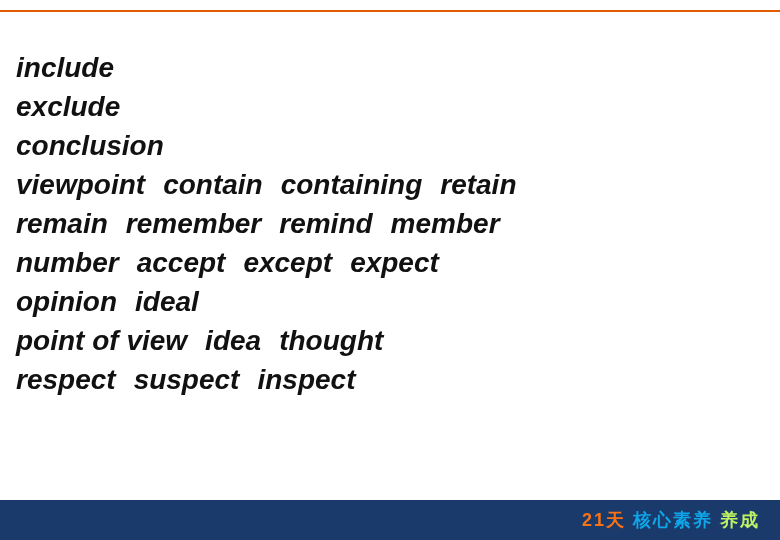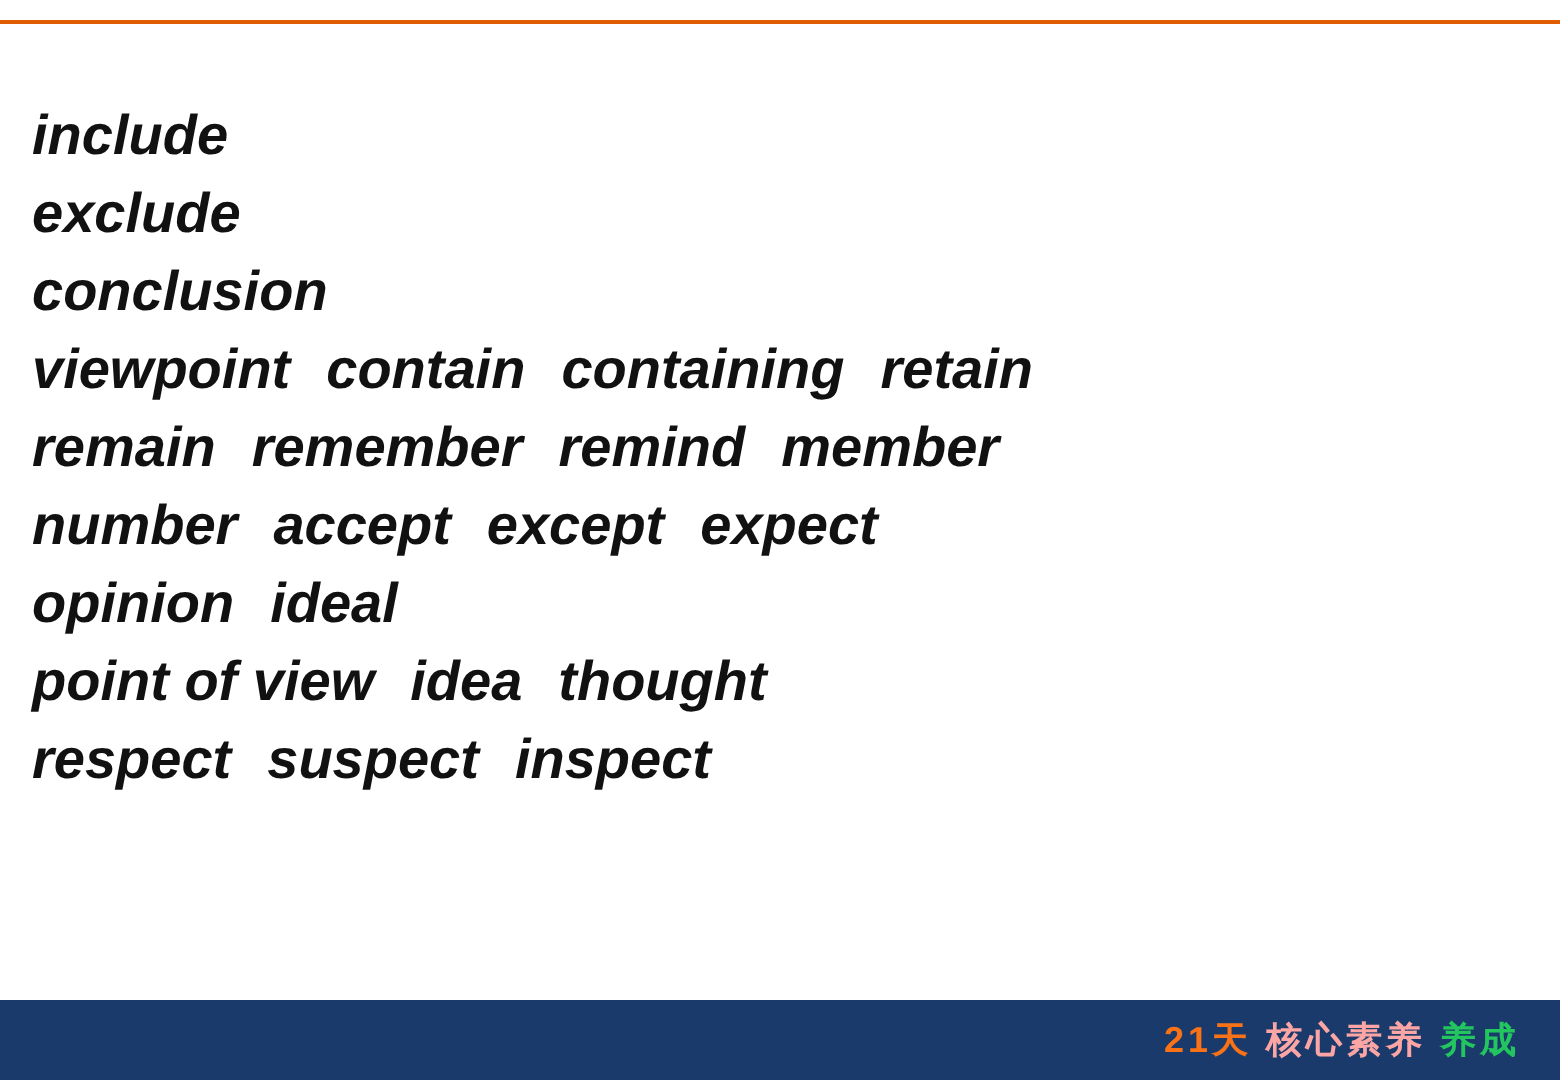--- a/index.html
+++ b/index.html
@@ -126,14 +126,14 @@
       </div>
       <div class="word-line">
         <span class="word-item">respect</span>
         <span class="word-item">suspect</span>
         <span class="word-item">inspect</span>
       </div>
     </div>
 </div>
 
 <div class="footer">
-  <span class="footer-text" id="footer-text"><span style="color: #f97316;">21天</span><span style="color: rgb(255, 255, 255);">  </span><span style="color: #fca5a5;">核心素养</span><span style="color: rgb(255, 255, 255);">  </span><span style="color: #22c55e;">养成</span></span>
+  <span class="footer-text" id="footer-text"><span style="color: #f97316;">21天</span><span style="color: rgb(255, 255, 255);">  </span><span style="color: #0ea5e9;">核心素养</span><span style="color: rgb(255, 255, 255);">  </span><span style="color: #bef264;">养成</span></span>
 </div>
 
 </body></html>

